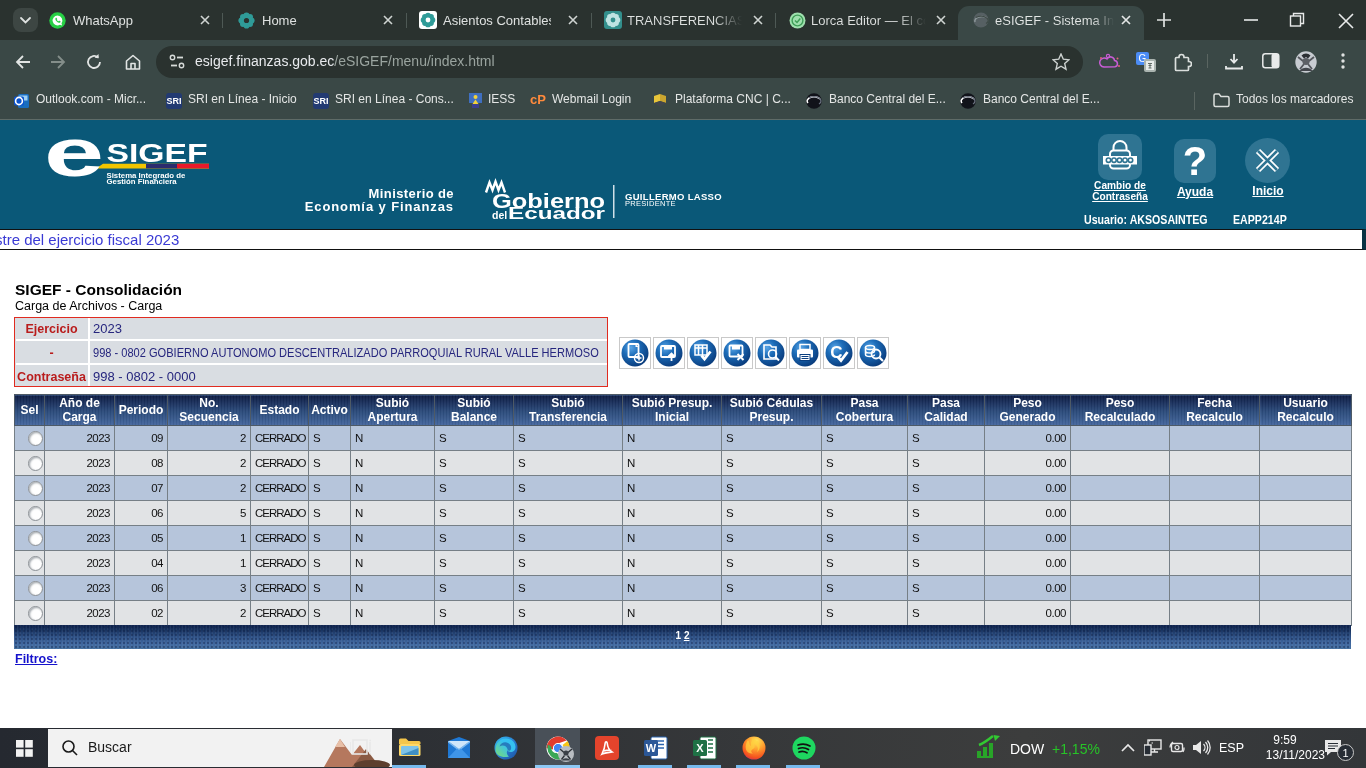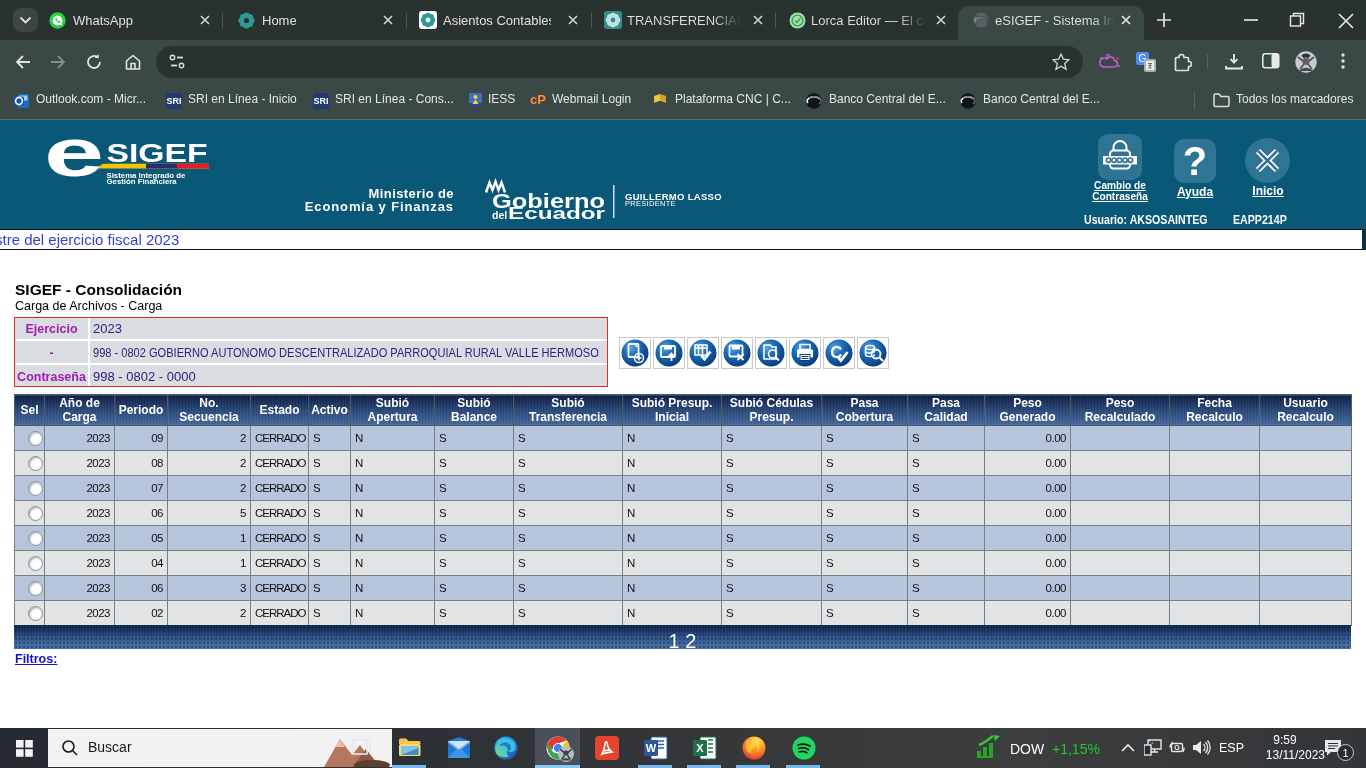--- a/index.html
+++ b/index.html
@@ -27,21 +27,21 @@
 #marquee { position:absolute; left:0; top:109px; width:1366px; height:21px; background:#fff; border-top:1px solid #111; border-bottom:1px solid #111; border-right:4px solid #083243; }
 #marquee span { position:absolute; left:-5px; top:1px; color:#3a3ad4; font-size:15px; }
 #tabstrip { position:absolute; left:0; top:130px; width:1366px; height:25px; background:#0a5878; }
 #cons-tab { position:absolute; left:2px; top:3px; width:89px; height:20px; border:1px solid #9fb7c2; color:#fff; font-size:12.5px; padding-left:6px; line-height:18px; }
 
 #content { position:absolute; left:0; top:155px; width:1366px; height:453px; background:#fff; }
 #title1 { position:absolute; left:15px; top:6px; font-size:15.5px; font-weight:bold; color:#000; }
 #title2 { position:absolute; left:15px; top:24px; font-size:12.5px; color:#000; }
 
 #formbox { position:absolute; left:14px; top:42px; width:594px; height:70px; background:#d9dde2; border:1px solid #e02b20; }
-.flabel { position:absolute; left:0; width:73px; text-align:center; color:#a21caf; font-weight:bold; font-size:12.5px; }
+.flabel { position:absolute; left:0; width:73px; text-align:center; color:#b91c1c; font-weight:bold; font-size:12.5px; }
 .fval { position:absolute; left:78px; color:#26267e; font-size:13px; white-space:nowrap; }
 .fsep { position:absolute; left:1px; width:591px; height:2px; background:#fff; }
 .fsepv { position:absolute; left:73px; top:0; width:2px; height:68px; background:#fff; }
 
 #icons { position:absolute; left:619px; top:62px; }
 
 
 #dtable { position:absolute; left:14px; top:119px; width:1337px; border-collapse:collapse; table-layout:fixed; }
 #dtable th { height:31px; color:#fff; font-size:12px; font-weight:bold; text-align:center; vertical-align:middle; line-height:14px;
   background:
@@ -52,21 +52,21 @@
 tr.ra td { background:#b6c5db; }
 tr.rb td { background:#e1e3e5; }
 .tr-r { text-align:right; }
 .radio { width:15px; height:15px; border-radius:50%; background:#fff; border:1px solid #8a8f94; margin-left:9px; box-shadow:inset 1px 1px 2px rgba(90,100,110,0.55); }
 #tfoot { position:absolute; left:14px; top:350px; width:1337px; height:24px;
   background:
    radial-gradient(rgba(10,25,60,0.35) 0.8px, transparent 1px),
    repeating-linear-gradient(to right, rgba(255,255,255,0.05) 0 1px, transparent 1px 3px),
    linear-gradient(to bottom, #0f2450 0%, #16305c 18%, #2d4f83 48%, #3f679f 78%, #45709f 100%);
   background-size: 4px 4px, auto, auto; }
-#pager { position:absolute; left:0; width:1337px; top:5px; text-align:center; color:#fff; font-size:20px; font-weight:normal; }
+#pager { position:absolute; left:0; width:1337px; top:5px; text-align:center; color:#fff; font-size:10px; font-weight:bold; }
 #filtros { position:absolute; left:15px; top:377px; color:#1512cc; font-weight:bold; font-size:12.5px; text-decoration:underline; }
 
 
 #taskbar { position:absolute; left:0; top:728px; width:1366px; height:40px; background:linear-gradient(to right,#252930 0%,#2b2e33 25%,#36383a 55%,#3c3d3d 75%,#333639 100%); }
 #searchbox { position:absolute; left:48px; top:1px; width:344px; height:38px; background:#f2f2f2; }
 .tkic { position:absolute; top:7px; }
 .uline { position:absolute; bottom:0; height:3px; background:#76b9ed; }
 .tray { position:absolute; color:#fff; font-size:12px; white-space:nowrap; }
 </style>
 </head>
@@ -200,20 +200,21 @@
   <svg class="navic" style="left:125px;top:14px" width="16" height="16">
         <path d="M1.5 7 L8 1.5 L14.5 7 L14.5 15 L1.5 15 Z M6 15 L6 9.5 L10 9.5 L10 15" stroke="#e2e5e4" stroke-width="1.6" fill="none" stroke-linejoin="round"></path>
       </svg>
   <div id="urlpill">
     <svg style="position:absolute;left:12px;top:7px" width="18" height="18">
           <circle cx="4.5" cy="4.5" r="2.2" fill="none" stroke="#d7dbd9" stroke-width="1.4"></circle>
           <path d="M9 4.5 L15 4.5" stroke="#d7dbd9" stroke-width="1.8"></path>
           <path d="M3 12.5 L9 12.5" stroke="#d7dbd9" stroke-width="1.8"></path>
           <circle cx="13.5" cy="12.5" r="2.2" fill="none" stroke="#d7dbd9" stroke-width="1.4"></circle>
         </svg>
+    <div style="position:absolute;left:39px;top:7px;font-size:14px;color:#e8eaed;">esigef.finanzas.gob.ec<span style="color:#9aa49f">/eSIGEF/menu/index.html</span></div>
     <svg style="position:absolute;left:896px;top:7px" width="18" height="18">
           <path d="M9 1 L11.3 6.2 L17 6.8 L12.7 10.6 L14 16.2 L9 13.2 L4 16.2 L5.3 10.6 L1 6.8 L6.7 6.2 Z" fill="none" stroke="#cdd2d0" stroke-width="1.4"></path>
         </svg>
   </div>
   <svg class="navic" style="left:1098px;top:13px" width="24" height="20">
         <path d="M6 14 a4.5 4.5 0 1 1 3 -8 a4 4 0 0 1 7.5 1.5 a3.2 3.2 0 0 1 .5 6.3 Z" fill="none" stroke="#c95dd6" stroke-width="1.5"></path>
         <circle cx="10" cy="3" r="1.6" fill="none" stroke="#c95dd6" stroke-width="1.2"></circle>
         <circle cx="3" cy="5" r="1" fill="#e0637a"></circle>
         <circle cx="19.5" cy="5.5" r="1" fill="#e0637a"></circle>
         <circle cx="21" cy="13" r="1" fill="#e0637a"></circle>

